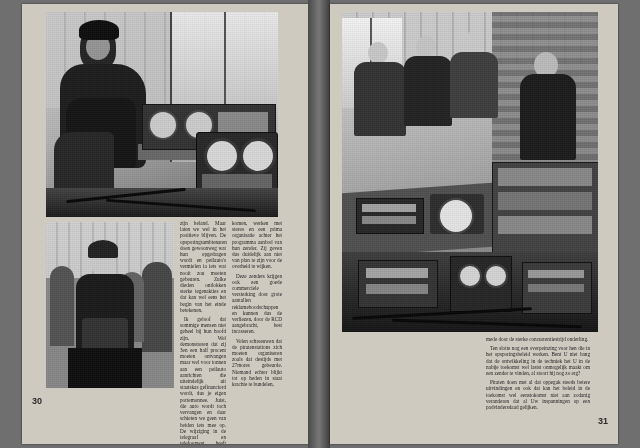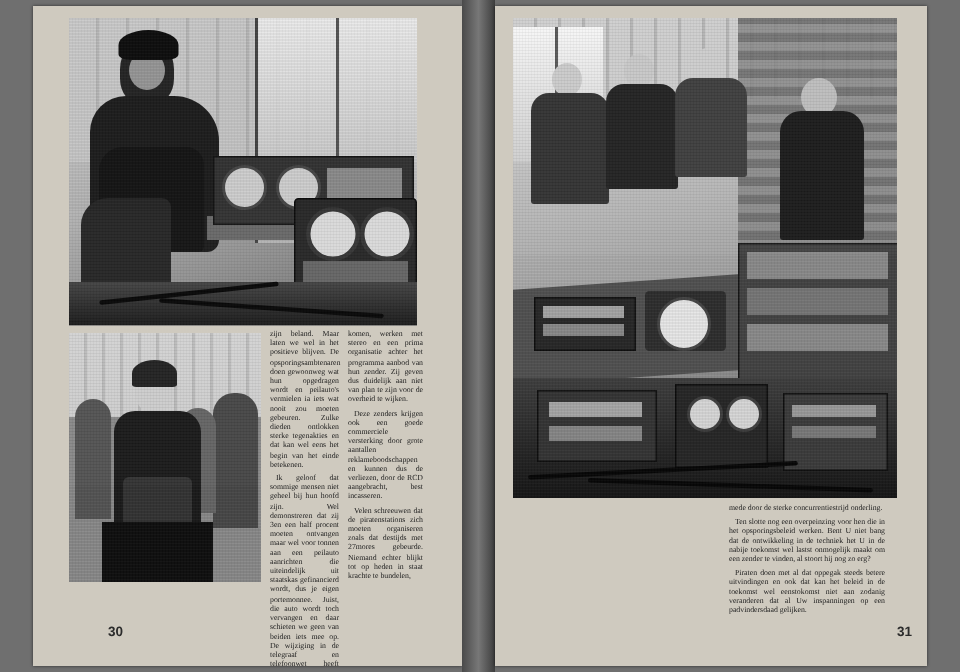--- a/index.html
+++ b/index.html
@@ -87,21 +87,21 @@
       <p>Ik geloof dat sommige mensen niet geheel bij hun hoofd zijn. Wel demonstreren dat zij 3en een half procent moeten ontvangen maar wel voor tonnen aan een peilauto aanrichten die uiteindelijk uit staatskas gefinancierd wordt, dus je eigen portemonnee. Juist, die auto wordt toch vervangen en daar schieten we geen van beiden iets mee op. De wijziging in de telegraaf en telefoonwet heeft inmiddels al wat effect gesorteerd.</p>
 
     </div>
 
     <div class="col" style="left:210px;top:216px;width:50px;">
       <p>komen, werken met stereo en een prima organisatie achter het programma aanbod van hun zender. Zij geven dus duidelijk aan niet van plan te zijn voor de overheid te wijken.</p>
       <p>Deze zenders krijgen ook een goede commerciele versterking door grote aantallen reklameboodschappen en kunnen dus de verliezen, door de RCD aangebracht, best incasseren.</p>
       <p>Velen schreeuwen dat de piratenstations zich moeten organiseren zoals dat destijds met 27mores gebeurde. Niemand echter blijkt tot op heden in staat krachte te bundelen,</p>
     </div>
 
-    <div class="folio" style="left:10px;top:412px;margin-left:40px;">30</div>
+    <div class="folio" style="left:10px;top:392px;">30</div>
   </div>
 
   <div class="gutter"></div>
 
   <div class="page right">
 
     <div class="photo" style="left:12px;top:8px;width:256px;height:320px;background:#b0aba1;">
       <div class="sky" style="background:linear-gradient(170deg,#ded9cf 0%,#b6b1a6 40%,#6d6961 100%);"></div>
 
       <div style="position:absolute;left:0;top:0;width:256px;height:54px;background:repeating-linear-gradient(90deg,#cdc8bd 0 14px,#b0aba0 14px 16px);opacity:.85;"></div>

